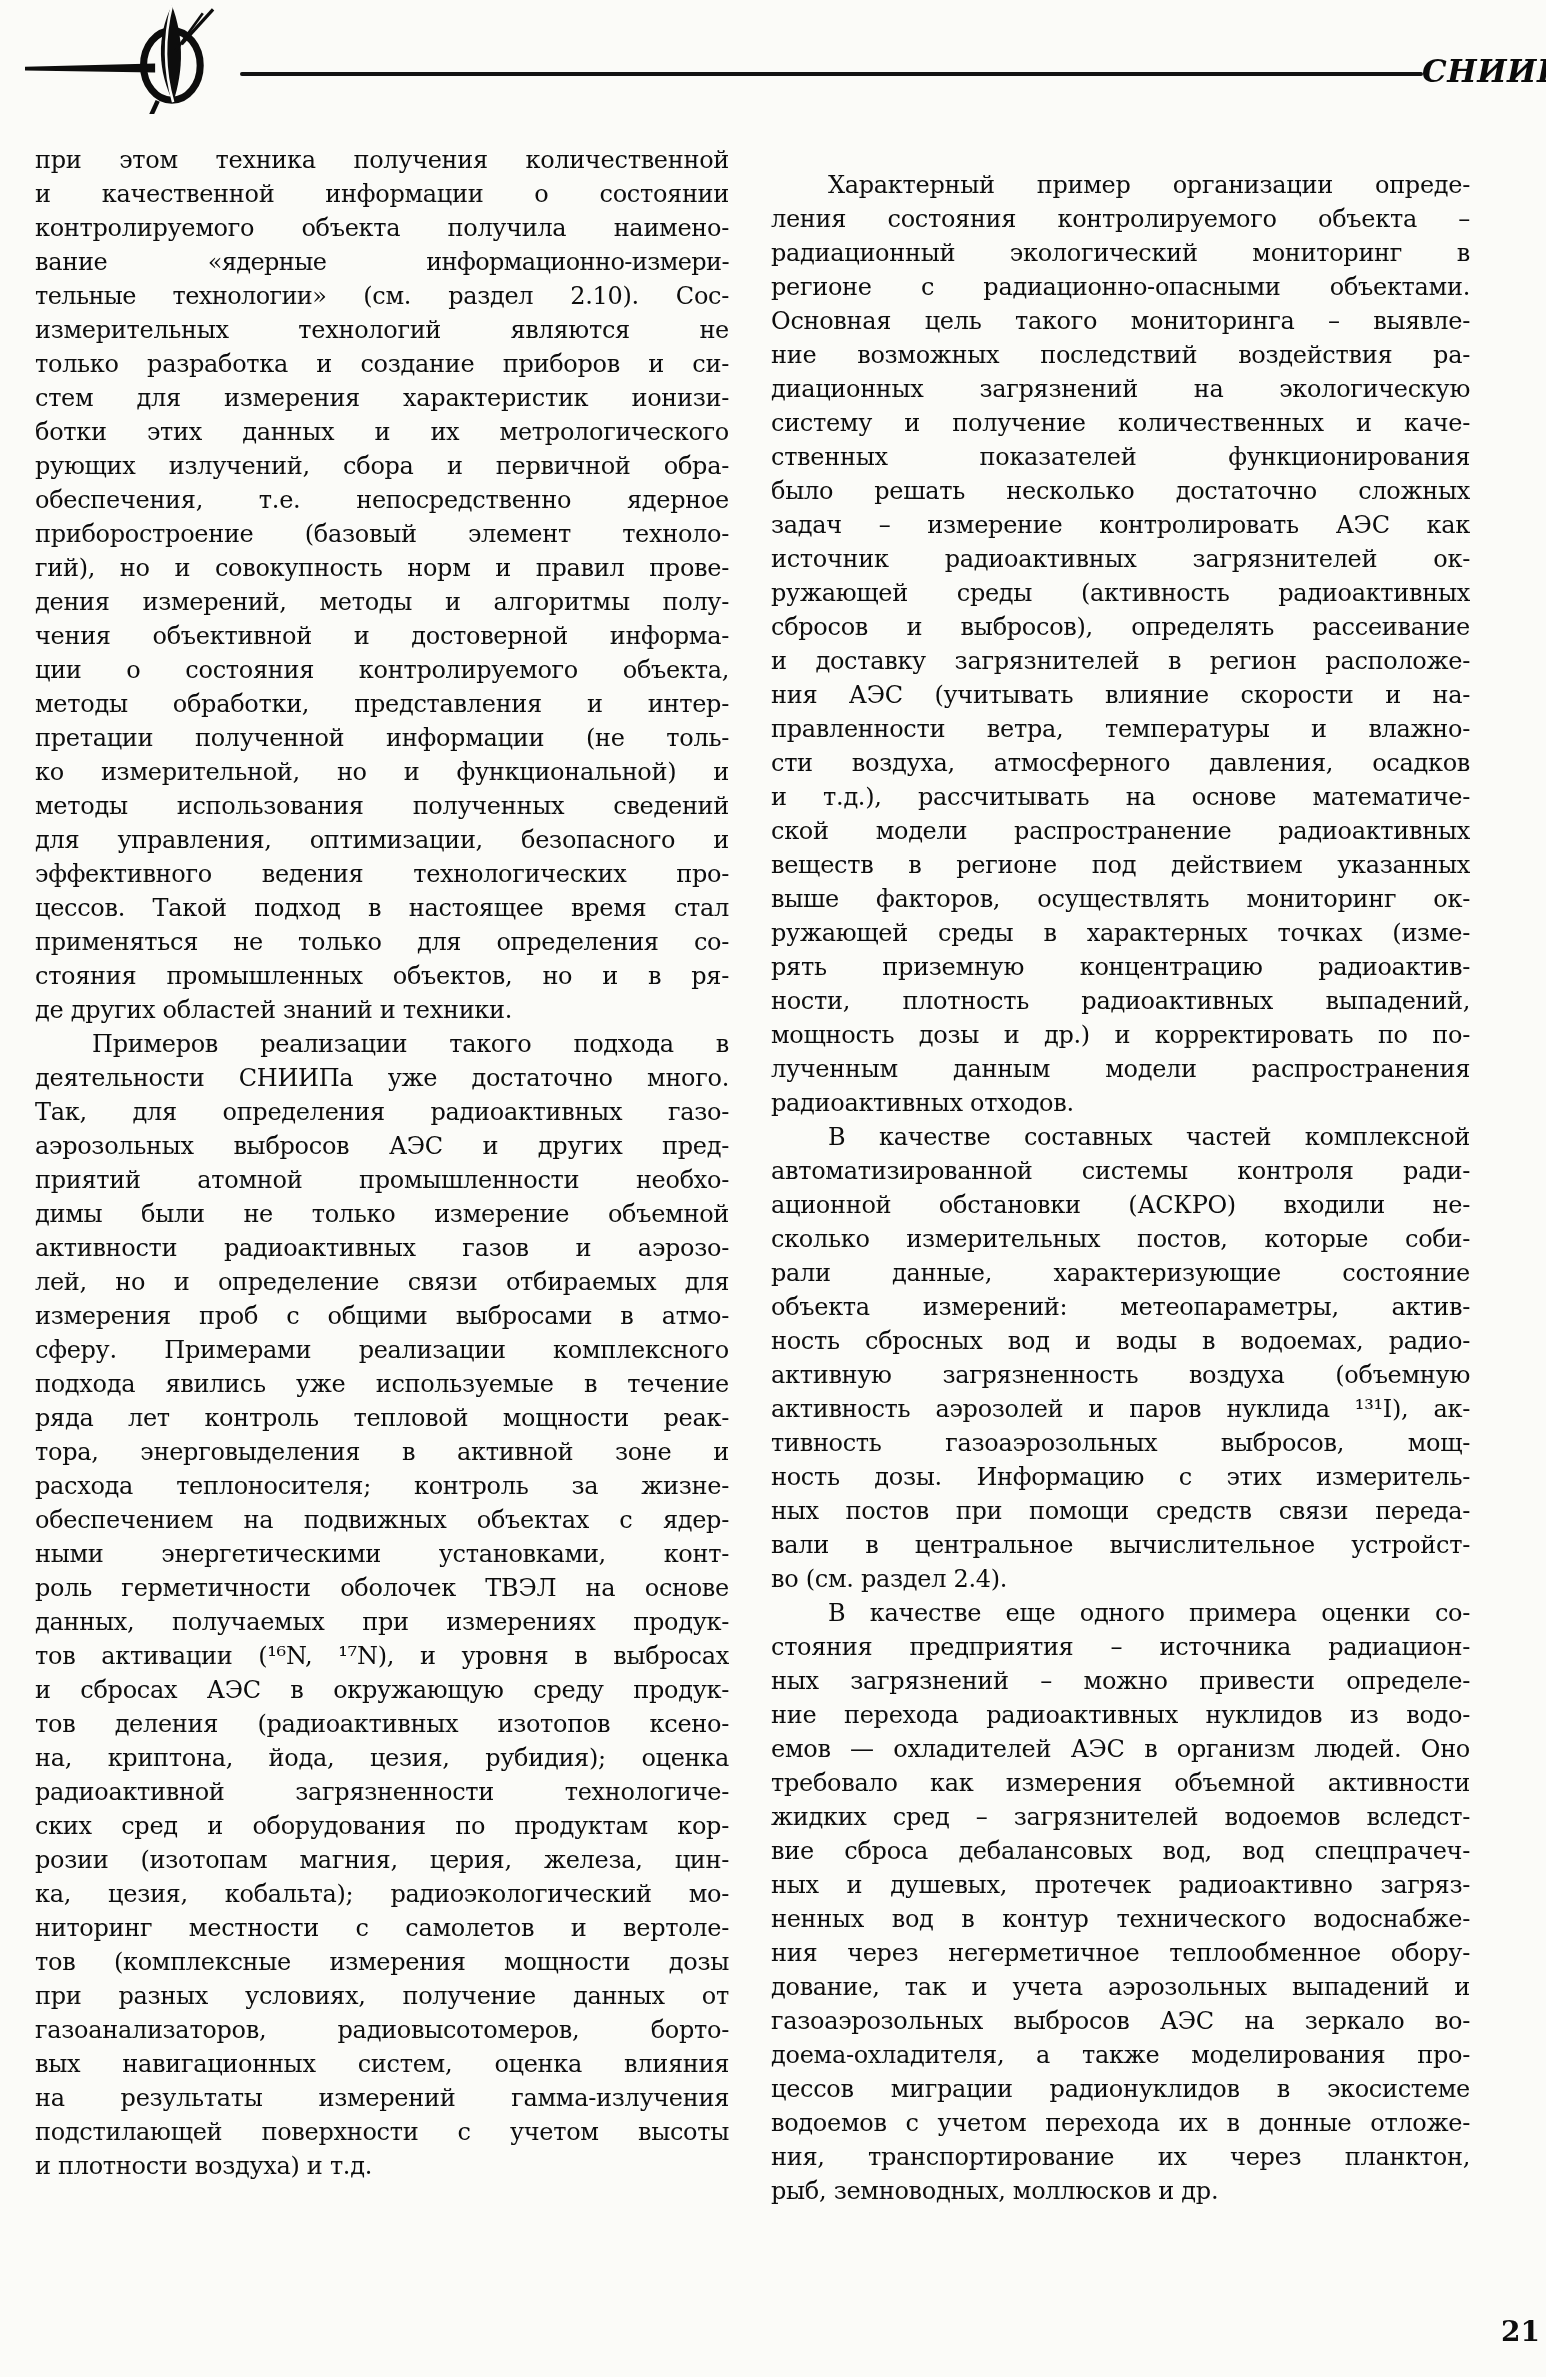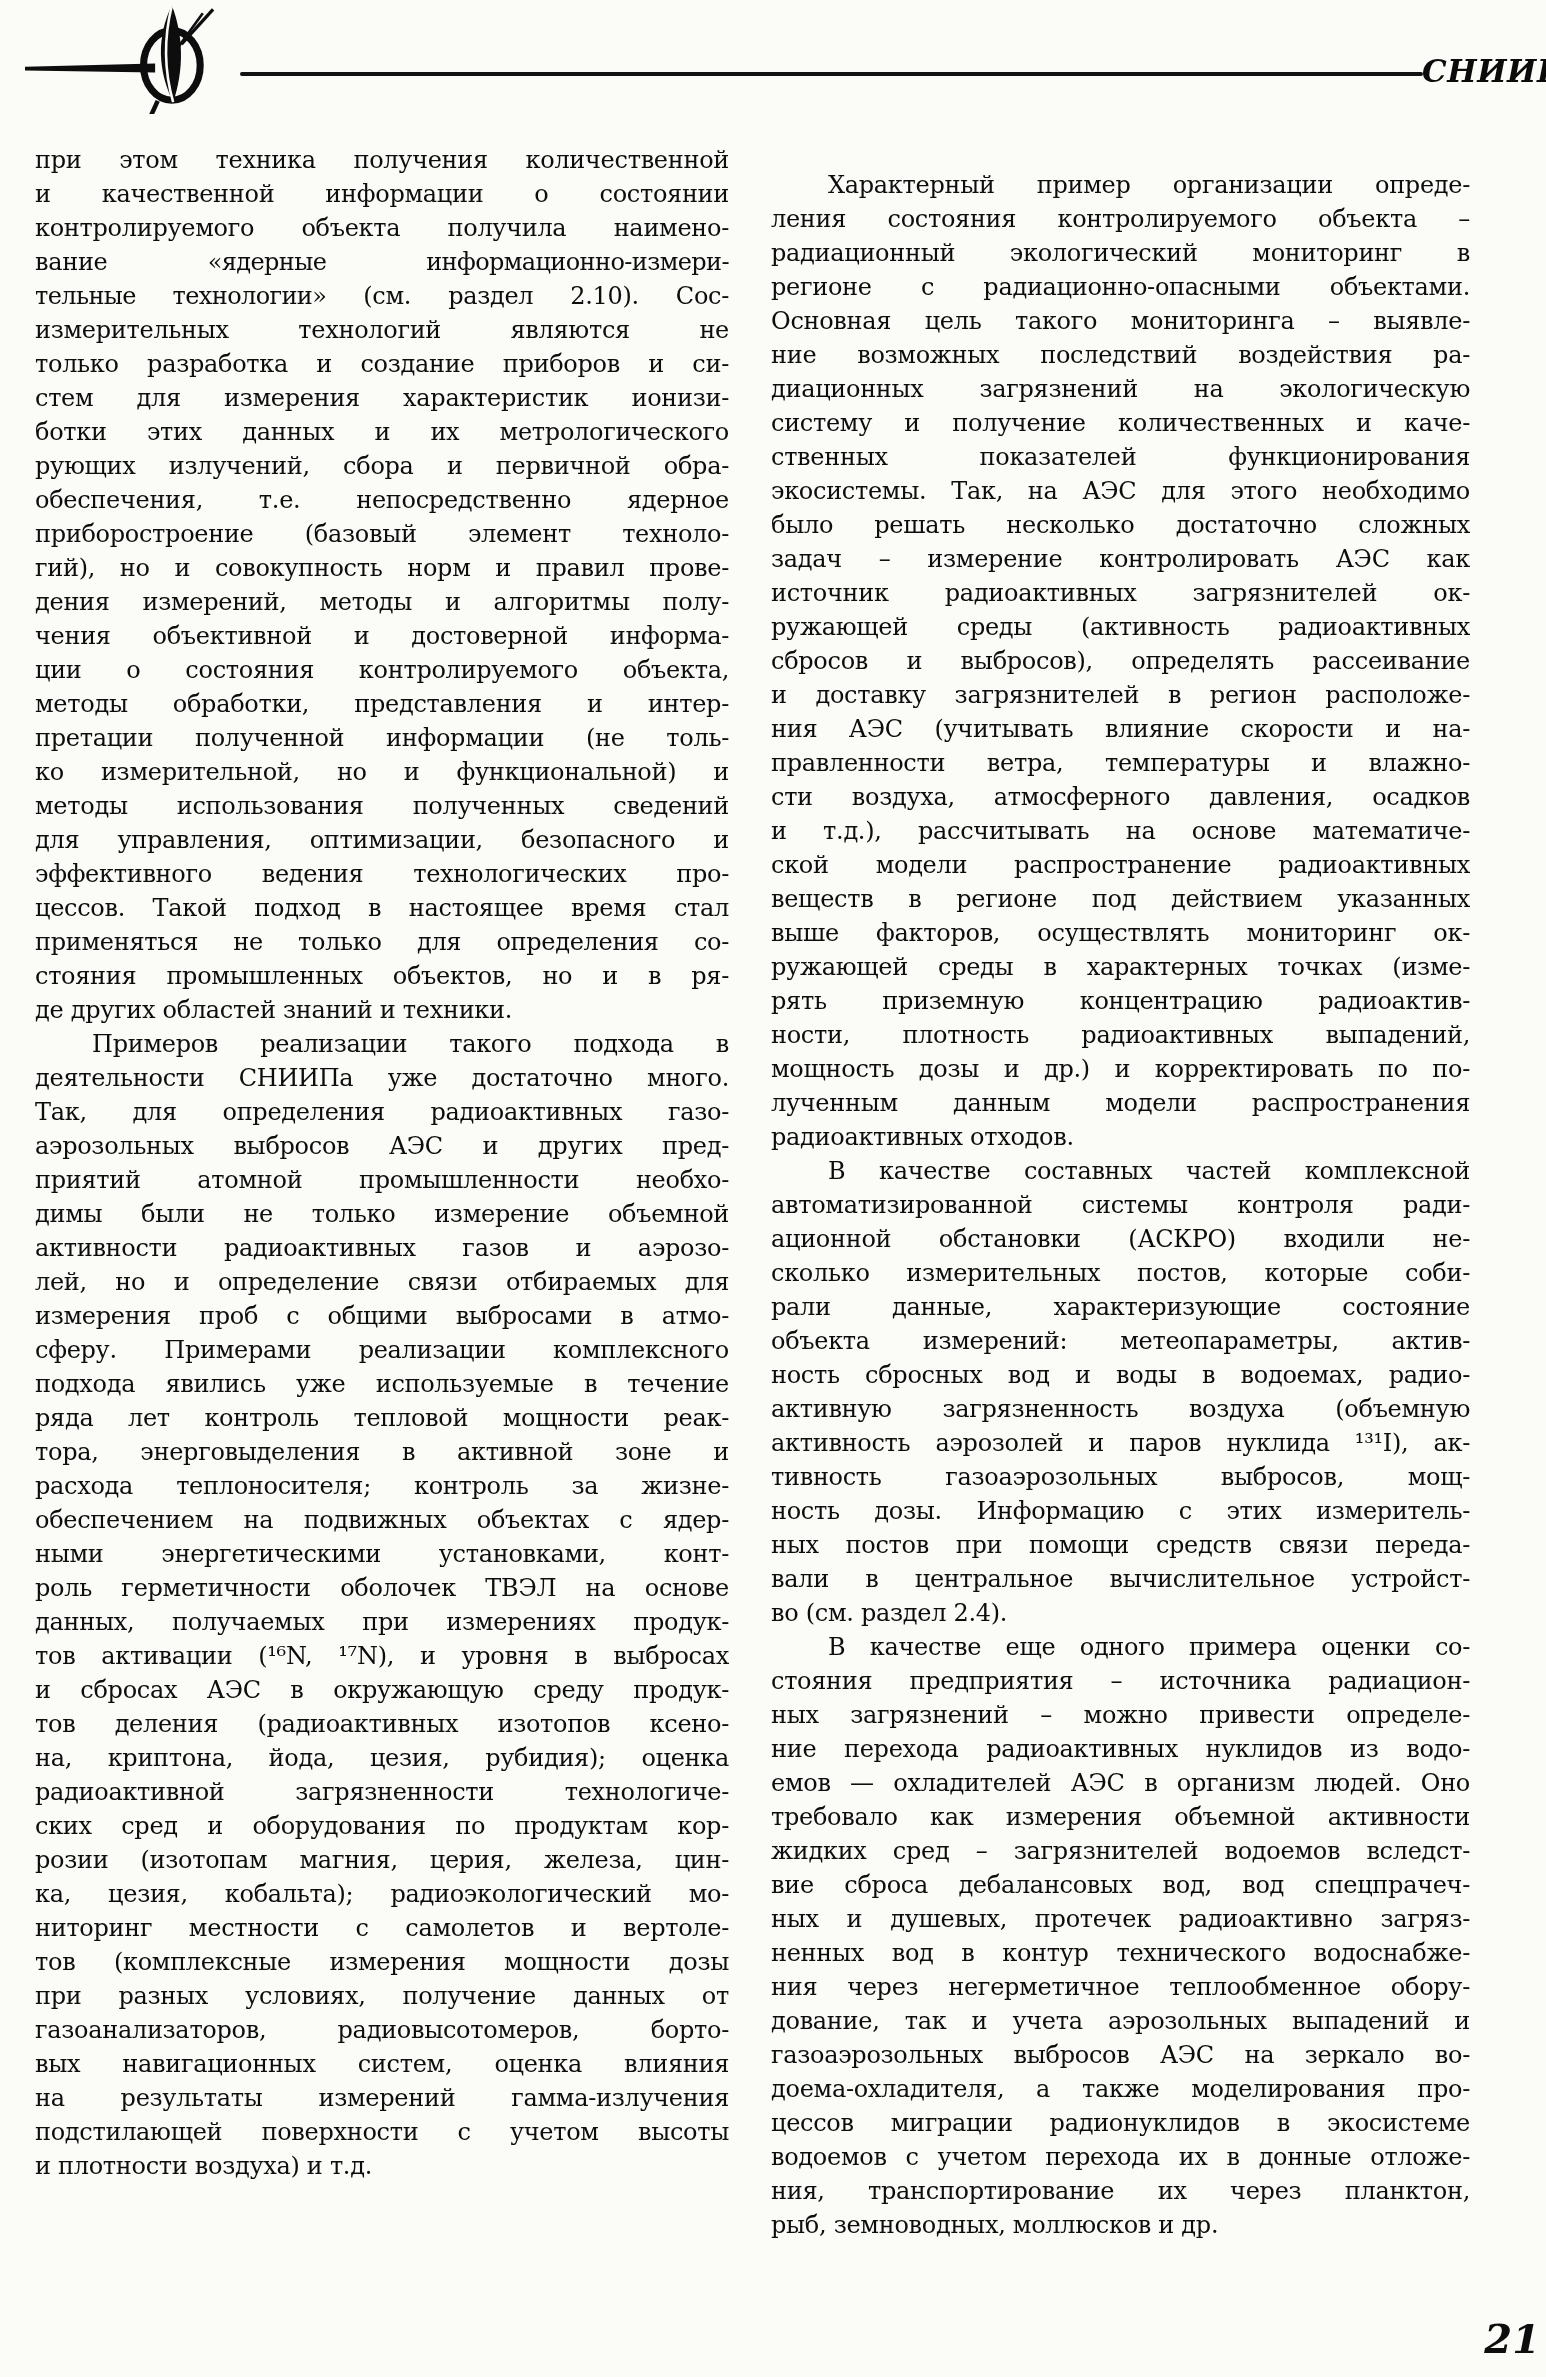--- a/index.html
+++ b/index.html
@@ -31,21 +31,21 @@
     text-align-last:justify;
     white-space:normal;
     height:34px;overflow:visible;
   }
   .tl.end{text-align-last:left;-moz-text-align-last:left;}
   .tl.ind{text-indent:57px;}
   .tl .b{font-weight:400;letter-spacing:-0.6px;}
   
   .pageno{
     position:absolute;left:1482px;top:2315px;width:58px;
-    font-size:40px;font-weight:700;font-style:italic;text-align:right;
+    font-size:28px;font-weight:700;text-align:right;
   }
 </style>
 </head>
 <body>
 
 <div class="page">
 
   <div class="hdr">
     <svg class="logo" viewBox="0 0 340 170" xmlns="http://www.w3.org/2000/svg">
       <polygon points="0,97 202,92 202,106 0,103" fill="#0d0d0d"></polygon>
@@ -125,21 +125,20 @@
   <div id="col-right" class="col col-right">
       <div class="tl ind">Характерный пример организации опреде-</div>
       <div class="tl">ления состояния контролируемого объекта –</div>
       <div class="tl">радиационный экологический мониторинг в</div>
       <div class="tl">регионе с радиационно-опасными объектами.</div>
       <div class="tl">Основная цель такого мониторинга – выявле-</div>
       <div class="tl">ние возможных последствий воздействия ра-</div>
       <div class="tl">диационных загрязнений на экологическую</div>
       <div class="tl">систему и получение количественных и каче-</div>
       <div class="tl">ственных показателей функционирования</div>
-      <div class="tl">экосистемы. Так, на АЭС для этого необходимо</div>
       <div class="tl">было решать несколько достаточно сложных</div>
       <div class="tl">задач – измерение контролировать АЭС как</div>
       <div class="tl">источник радиоактивных загрязнителей ок-</div>
       <div class="tl">ружающей среды (активность радиоактивных</div>
       <div class="tl">сбросов и выбросов), определять рассеивание</div>
       <div class="tl">и доставку загрязнителей в регион расположе-</div>
       <div class="tl">ния АЭС (учитывать влияние скорости и на-</div>
       <div class="tl">правленности ветра, температуры и влажно-</div>
       <div class="tl">сти воздуха, атмосферного давления, осадков</div>
       <div class="tl">и т.д.), рассчитывать на основе математиче-</div>

